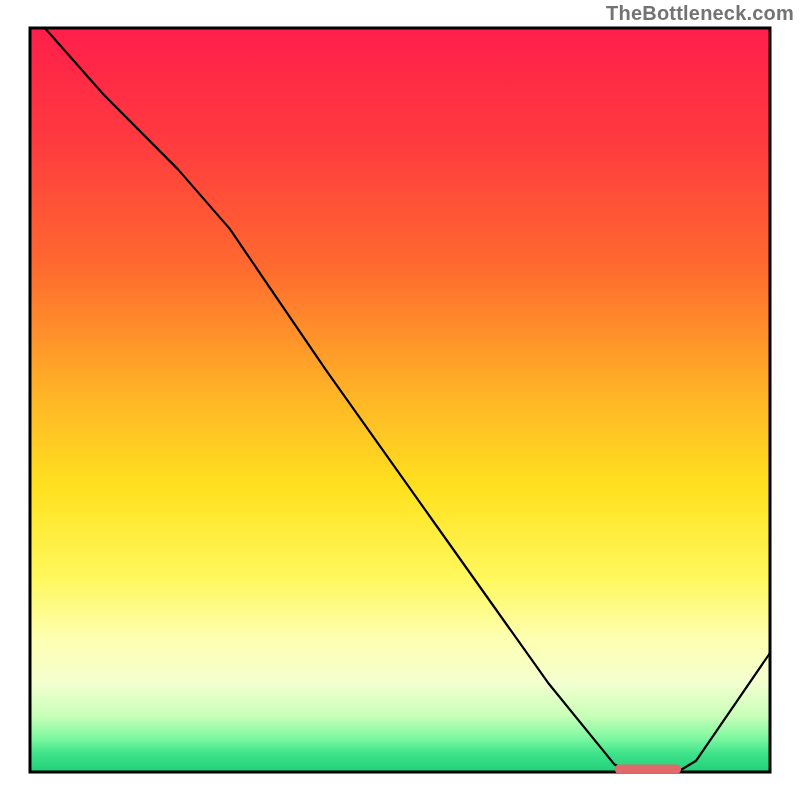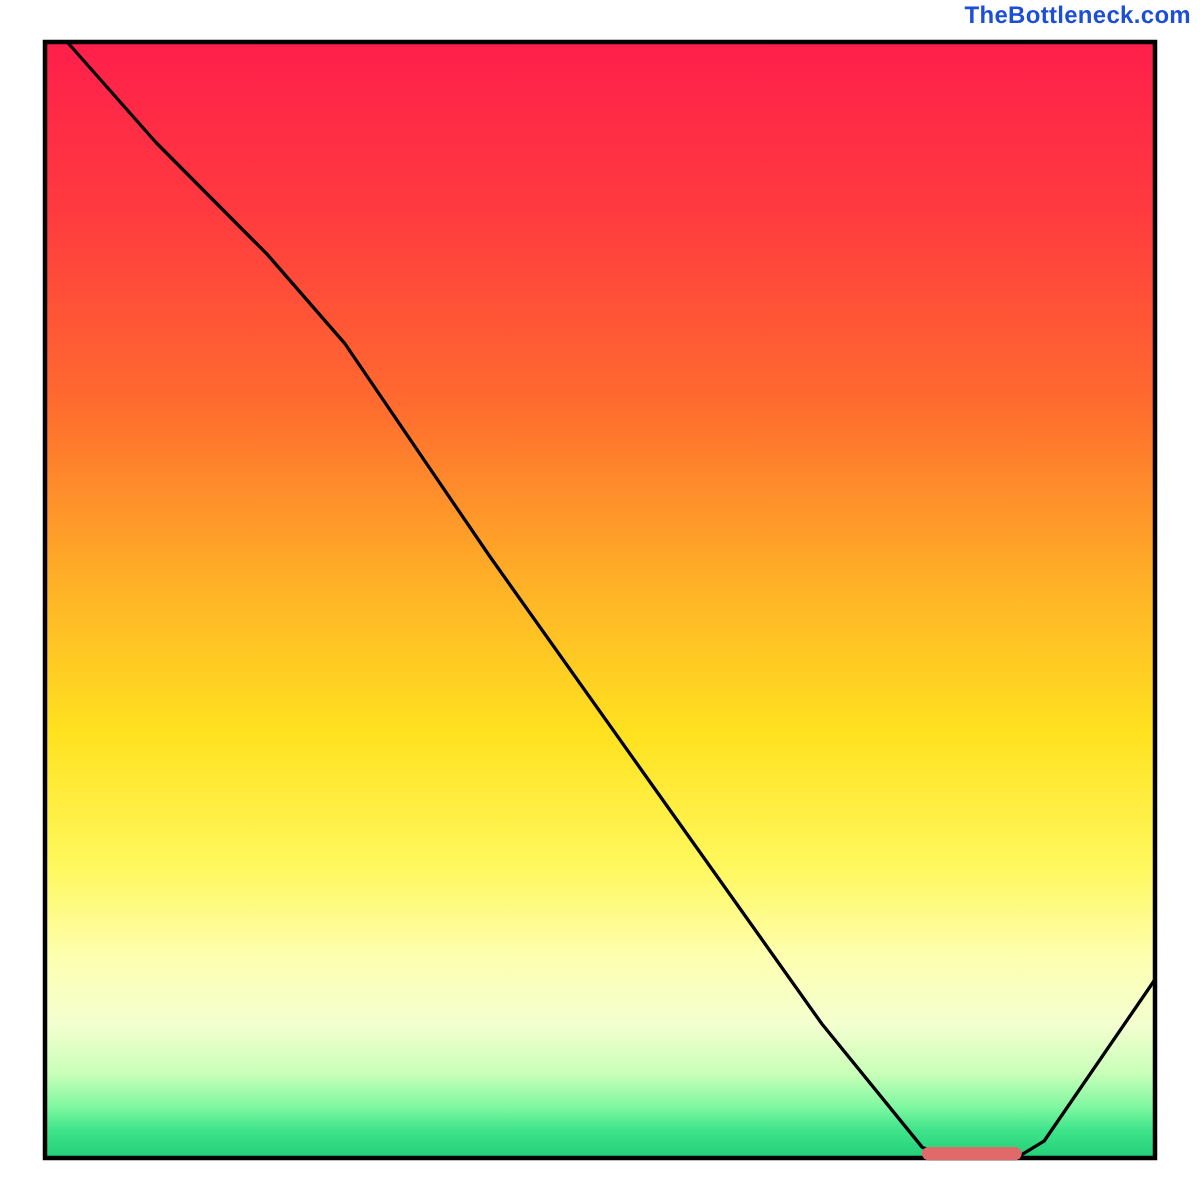--- a/index.html
+++ b/index.html
@@ -13,23 +13,23 @@
   }
   .wrap {
     position: relative;
     width: 800px;
     height: 800px;
   }
   .watermark {
     position: absolute;
     top: 2px;
     right: 6px;
-    font-size: 16px;
+    font-size: 20px;
     font-weight: 600;
-    color: #1d4ed8;
+    color: #737373;
     letter-spacing: 0.2px;
     user-select: none;
   }
   svg {
     display: block;
   }
 </style>
 </head>
 <body>
 

